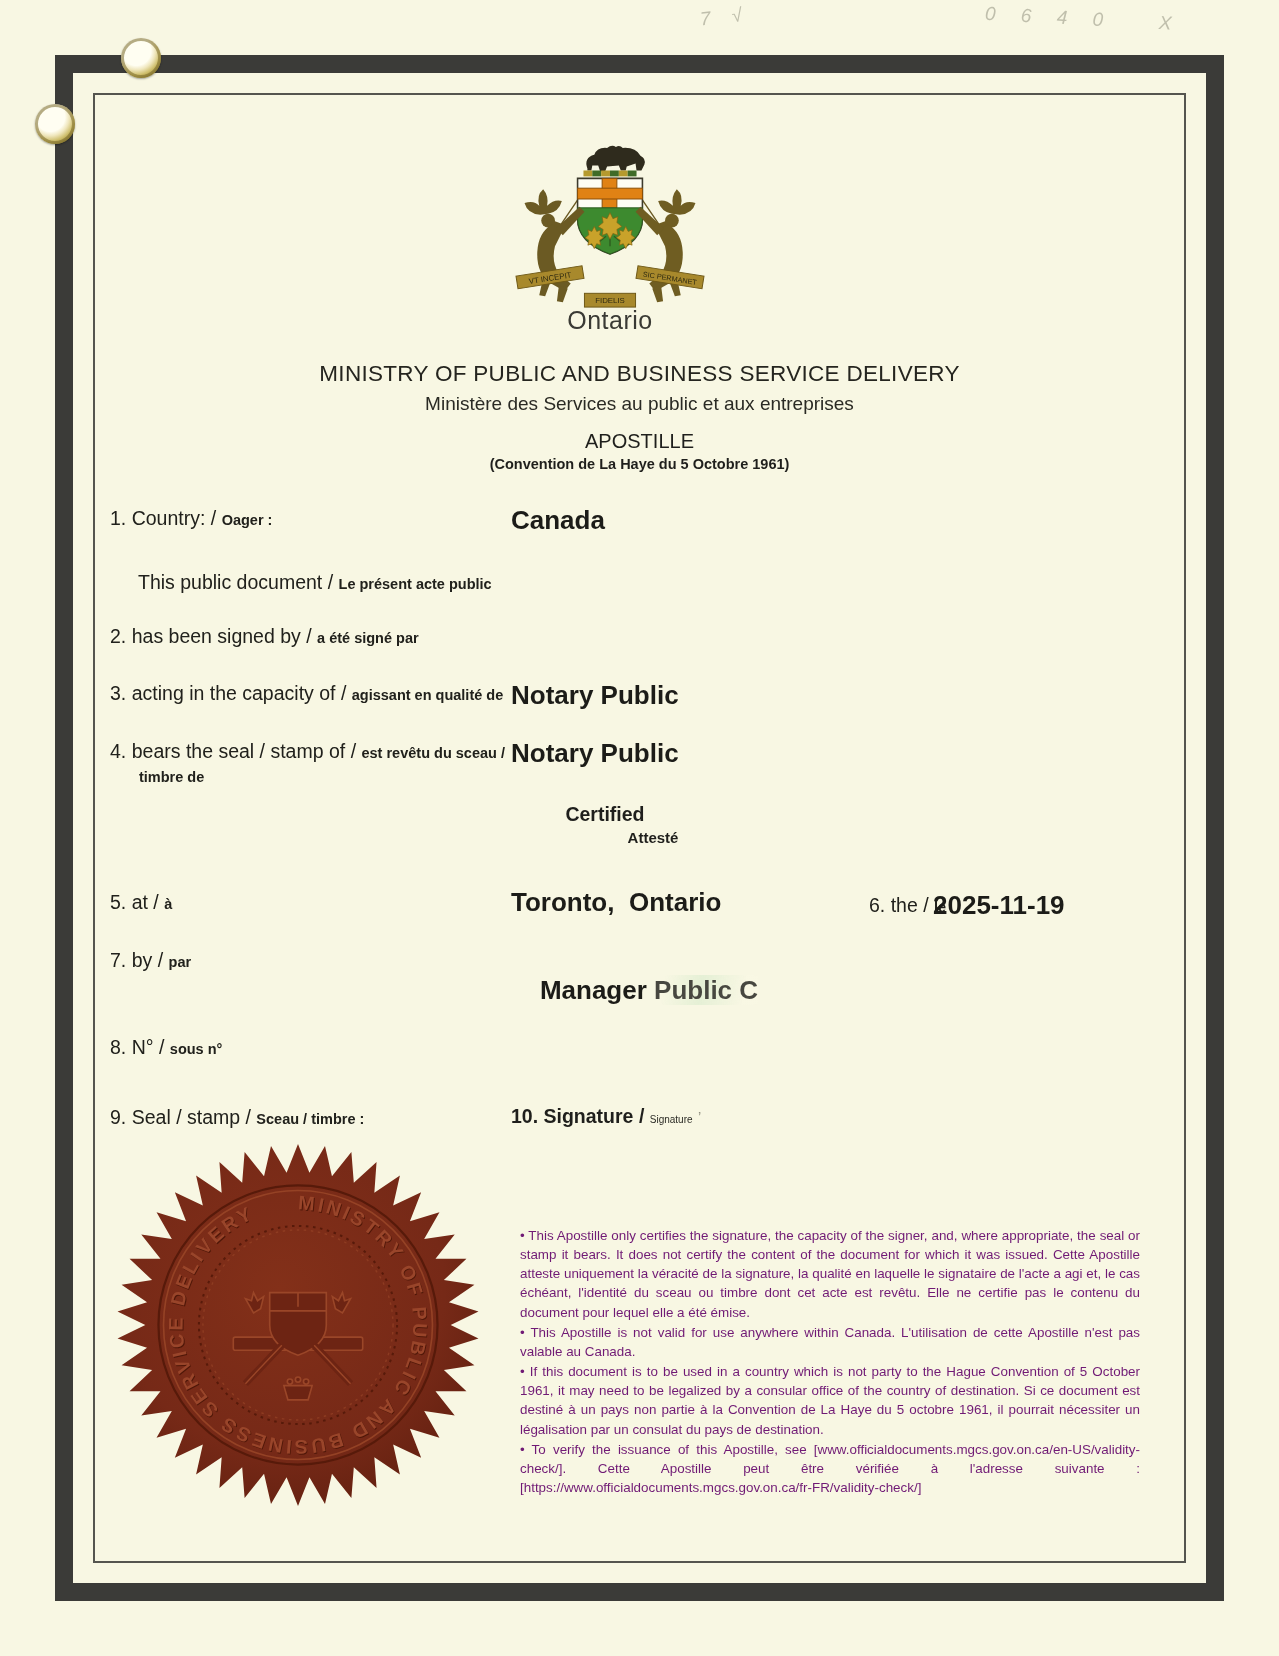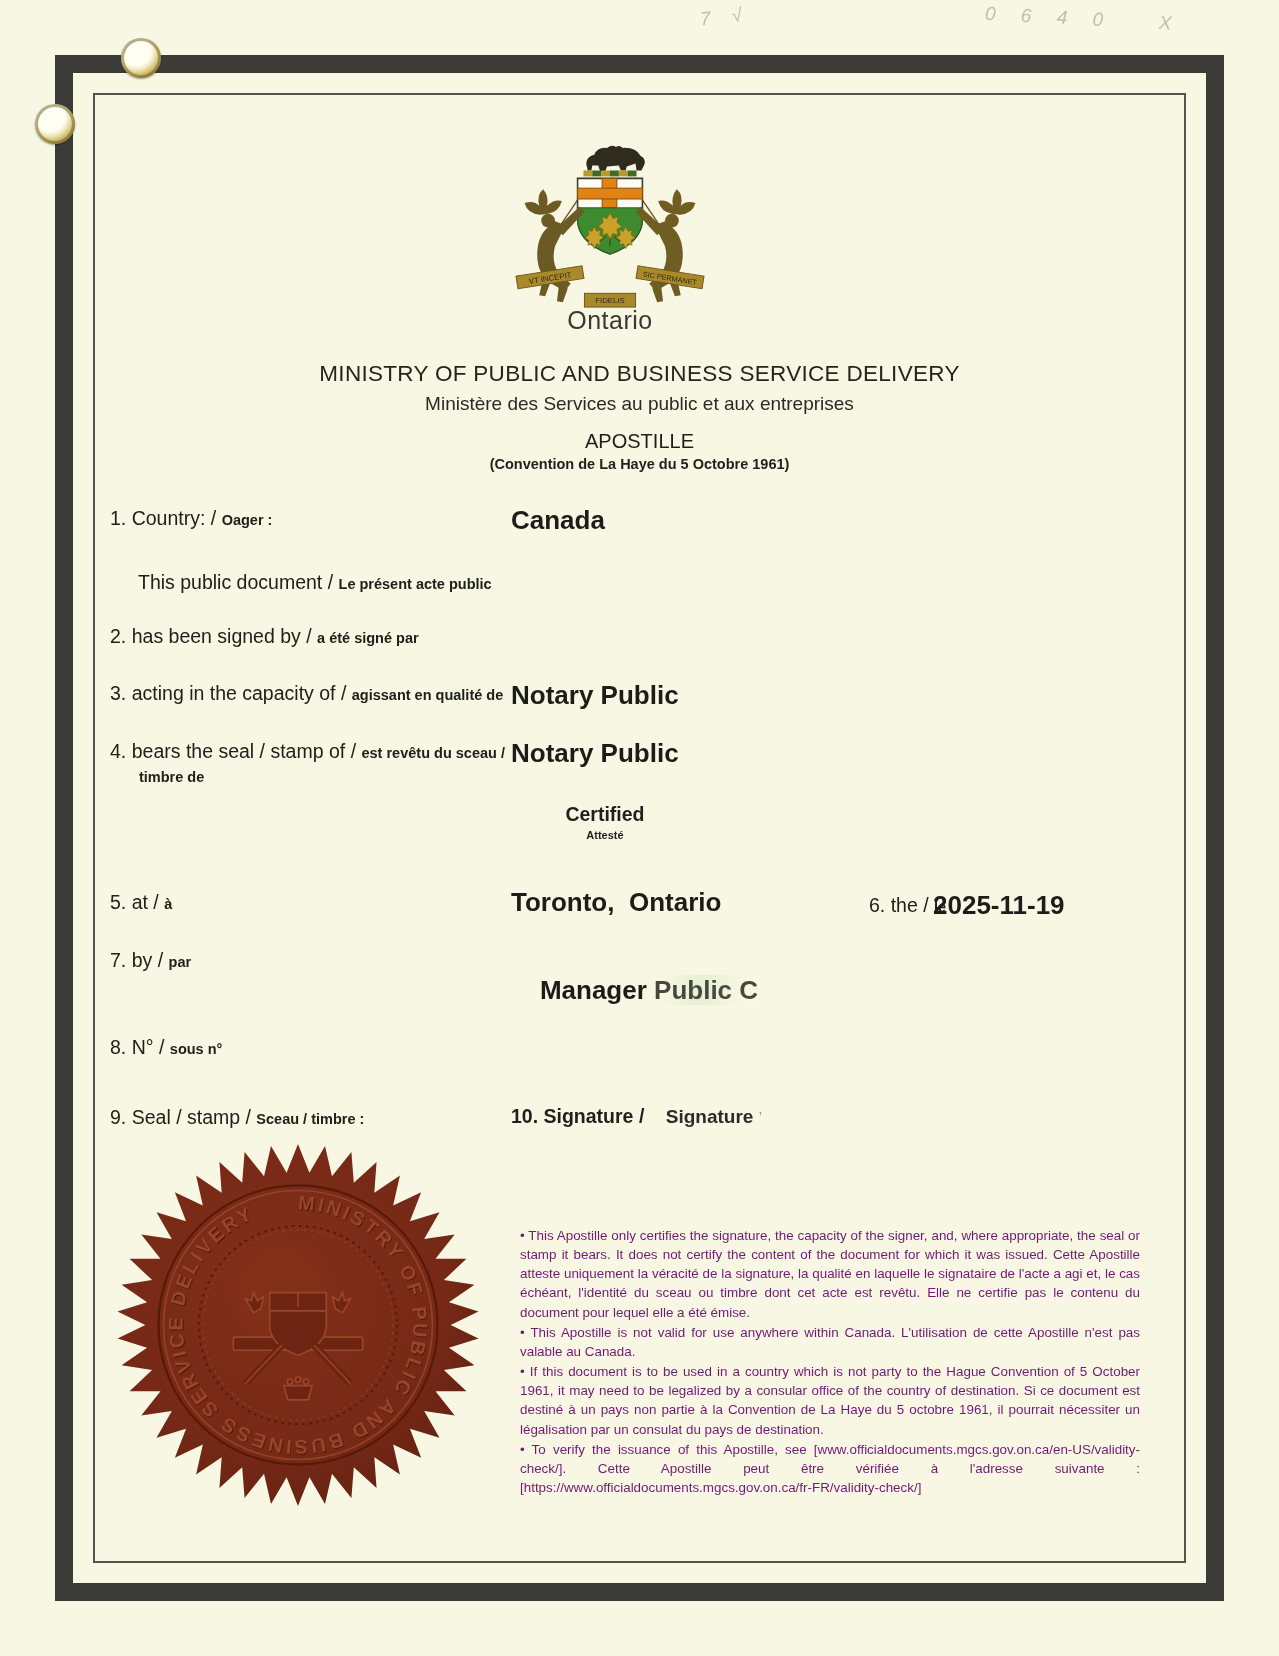--- a/index.html
+++ b/index.html
@@ -44,26 +44,26 @@
   .convention{top:456px;font-size:14.5px;font-weight:bold;width:1279px;}
   
   .row{position:absolute;left:110px;font-size:19.5px;color:#21211c;
        padding-left:29px;text-indent:-29px;line-height:1.25;}
   .row .fr{font-size:14.5px;font-weight:bold;}
   .row.wrap{width:378px;}
   .indent{left:138px;padding-left:0;text-indent:0;white-space:nowrap;}
   .val{position:absolute;left:511px;font-size:26px;font-weight:bold;color:#1c1c18;white-space:pre-wrap;}
   .smudge{filter:blur(.7px);opacity:.8;background:linear-gradient(100deg,rgba(205,231,196,0) 10%,rgba(205,231,196,.55) 45%,rgba(248,247,227,.9) 85%);border-radius:4px;}
   .cert-en{top:803px;font-size:19.5px;font-weight:bold;}
-  .cert-fr{top:829px;font-size:11px;font-weight:bold;}
+  .cert-fr{top:829px;font-size:15px;font-weight:bold;padding-left:48px;}
   .date-label{left:869px;}
   .date-val{left:933px;}
   .sig{position:absolute;left:511px;top:1105px;font-size:19.5px;}
   .sig .en{font-weight:bold;}
-  .sig .fr{font-size:19px;font-weight:700;color:#2c2c26;margin-left:16px;}
+  .sig .fr{font-size:10px;font-weight:400;color:#2c2c26;}
   .sig .mark{font-size:15px;color:rgba(60,60,50,.55);}
   
   .notes{position:absolute;left:520px;top:1226px;width:620px;
     font-size:13.4px;line-height:1.43;text-align:justify;color:#701a75;}
   .notes p{margin:0 0 1px 0;}
   
   .seal{position:absolute;left:116px;top:1143px;}
 </style>
 </head>
 <body>

